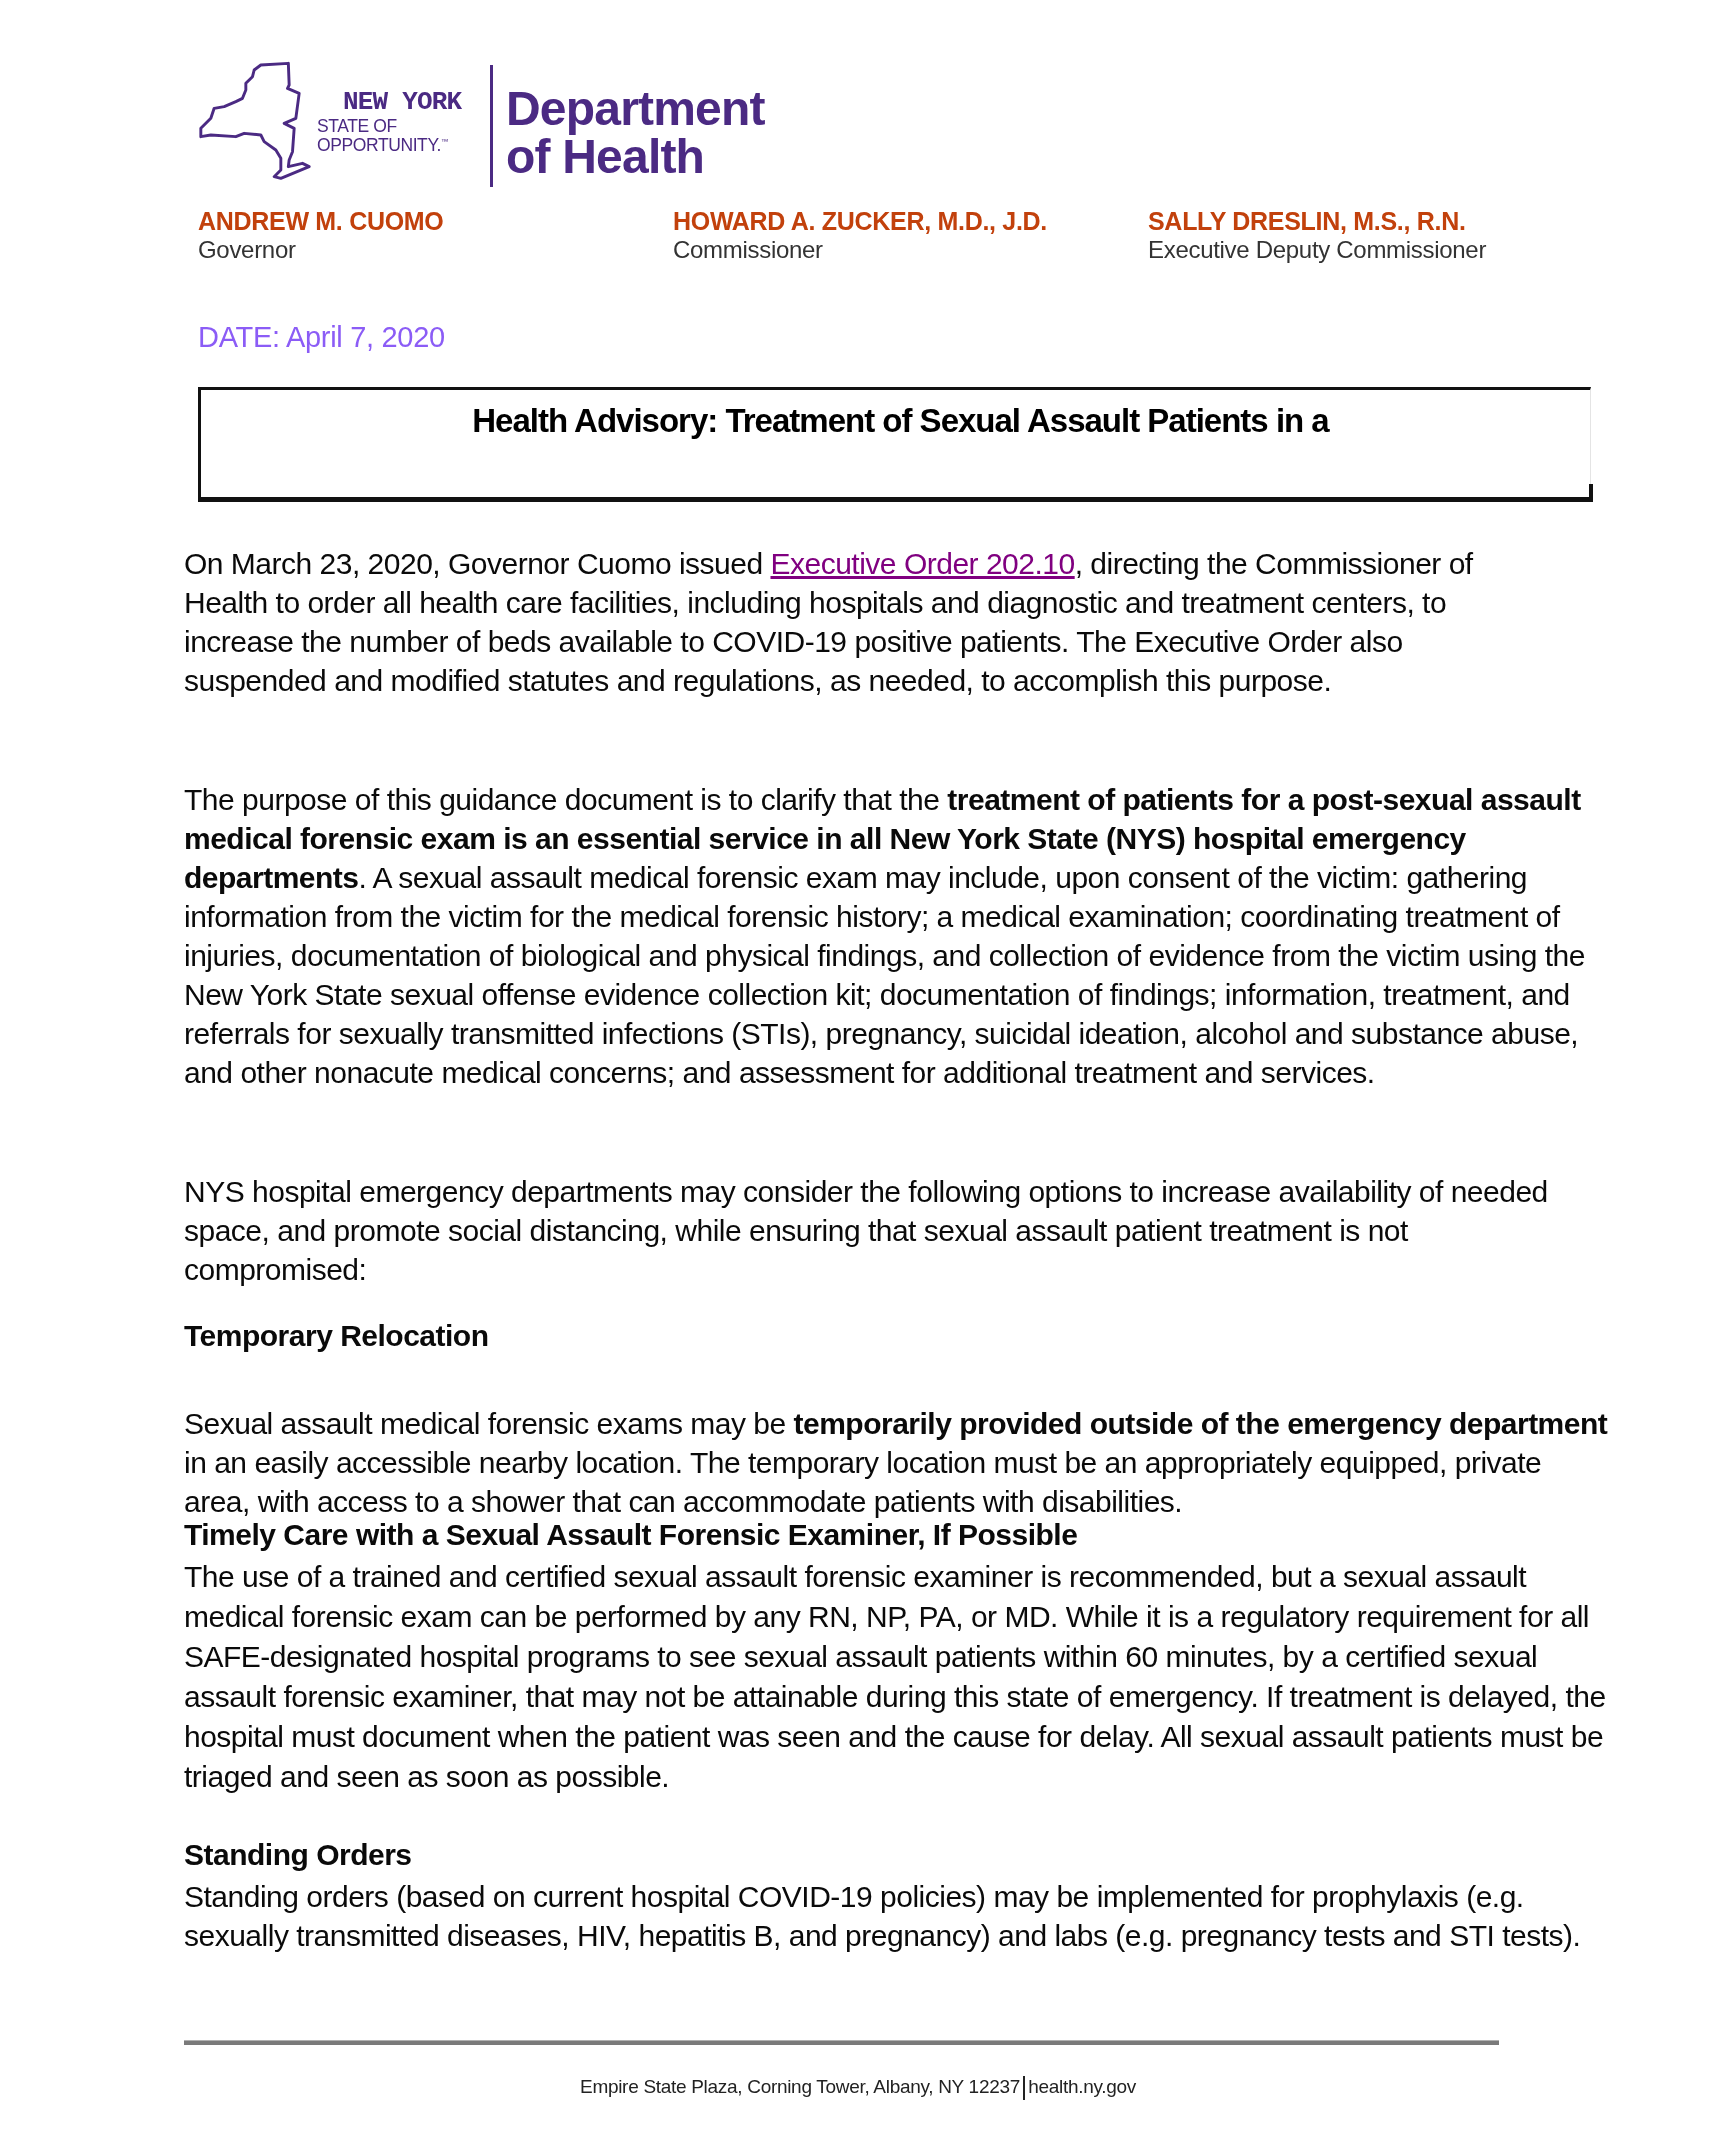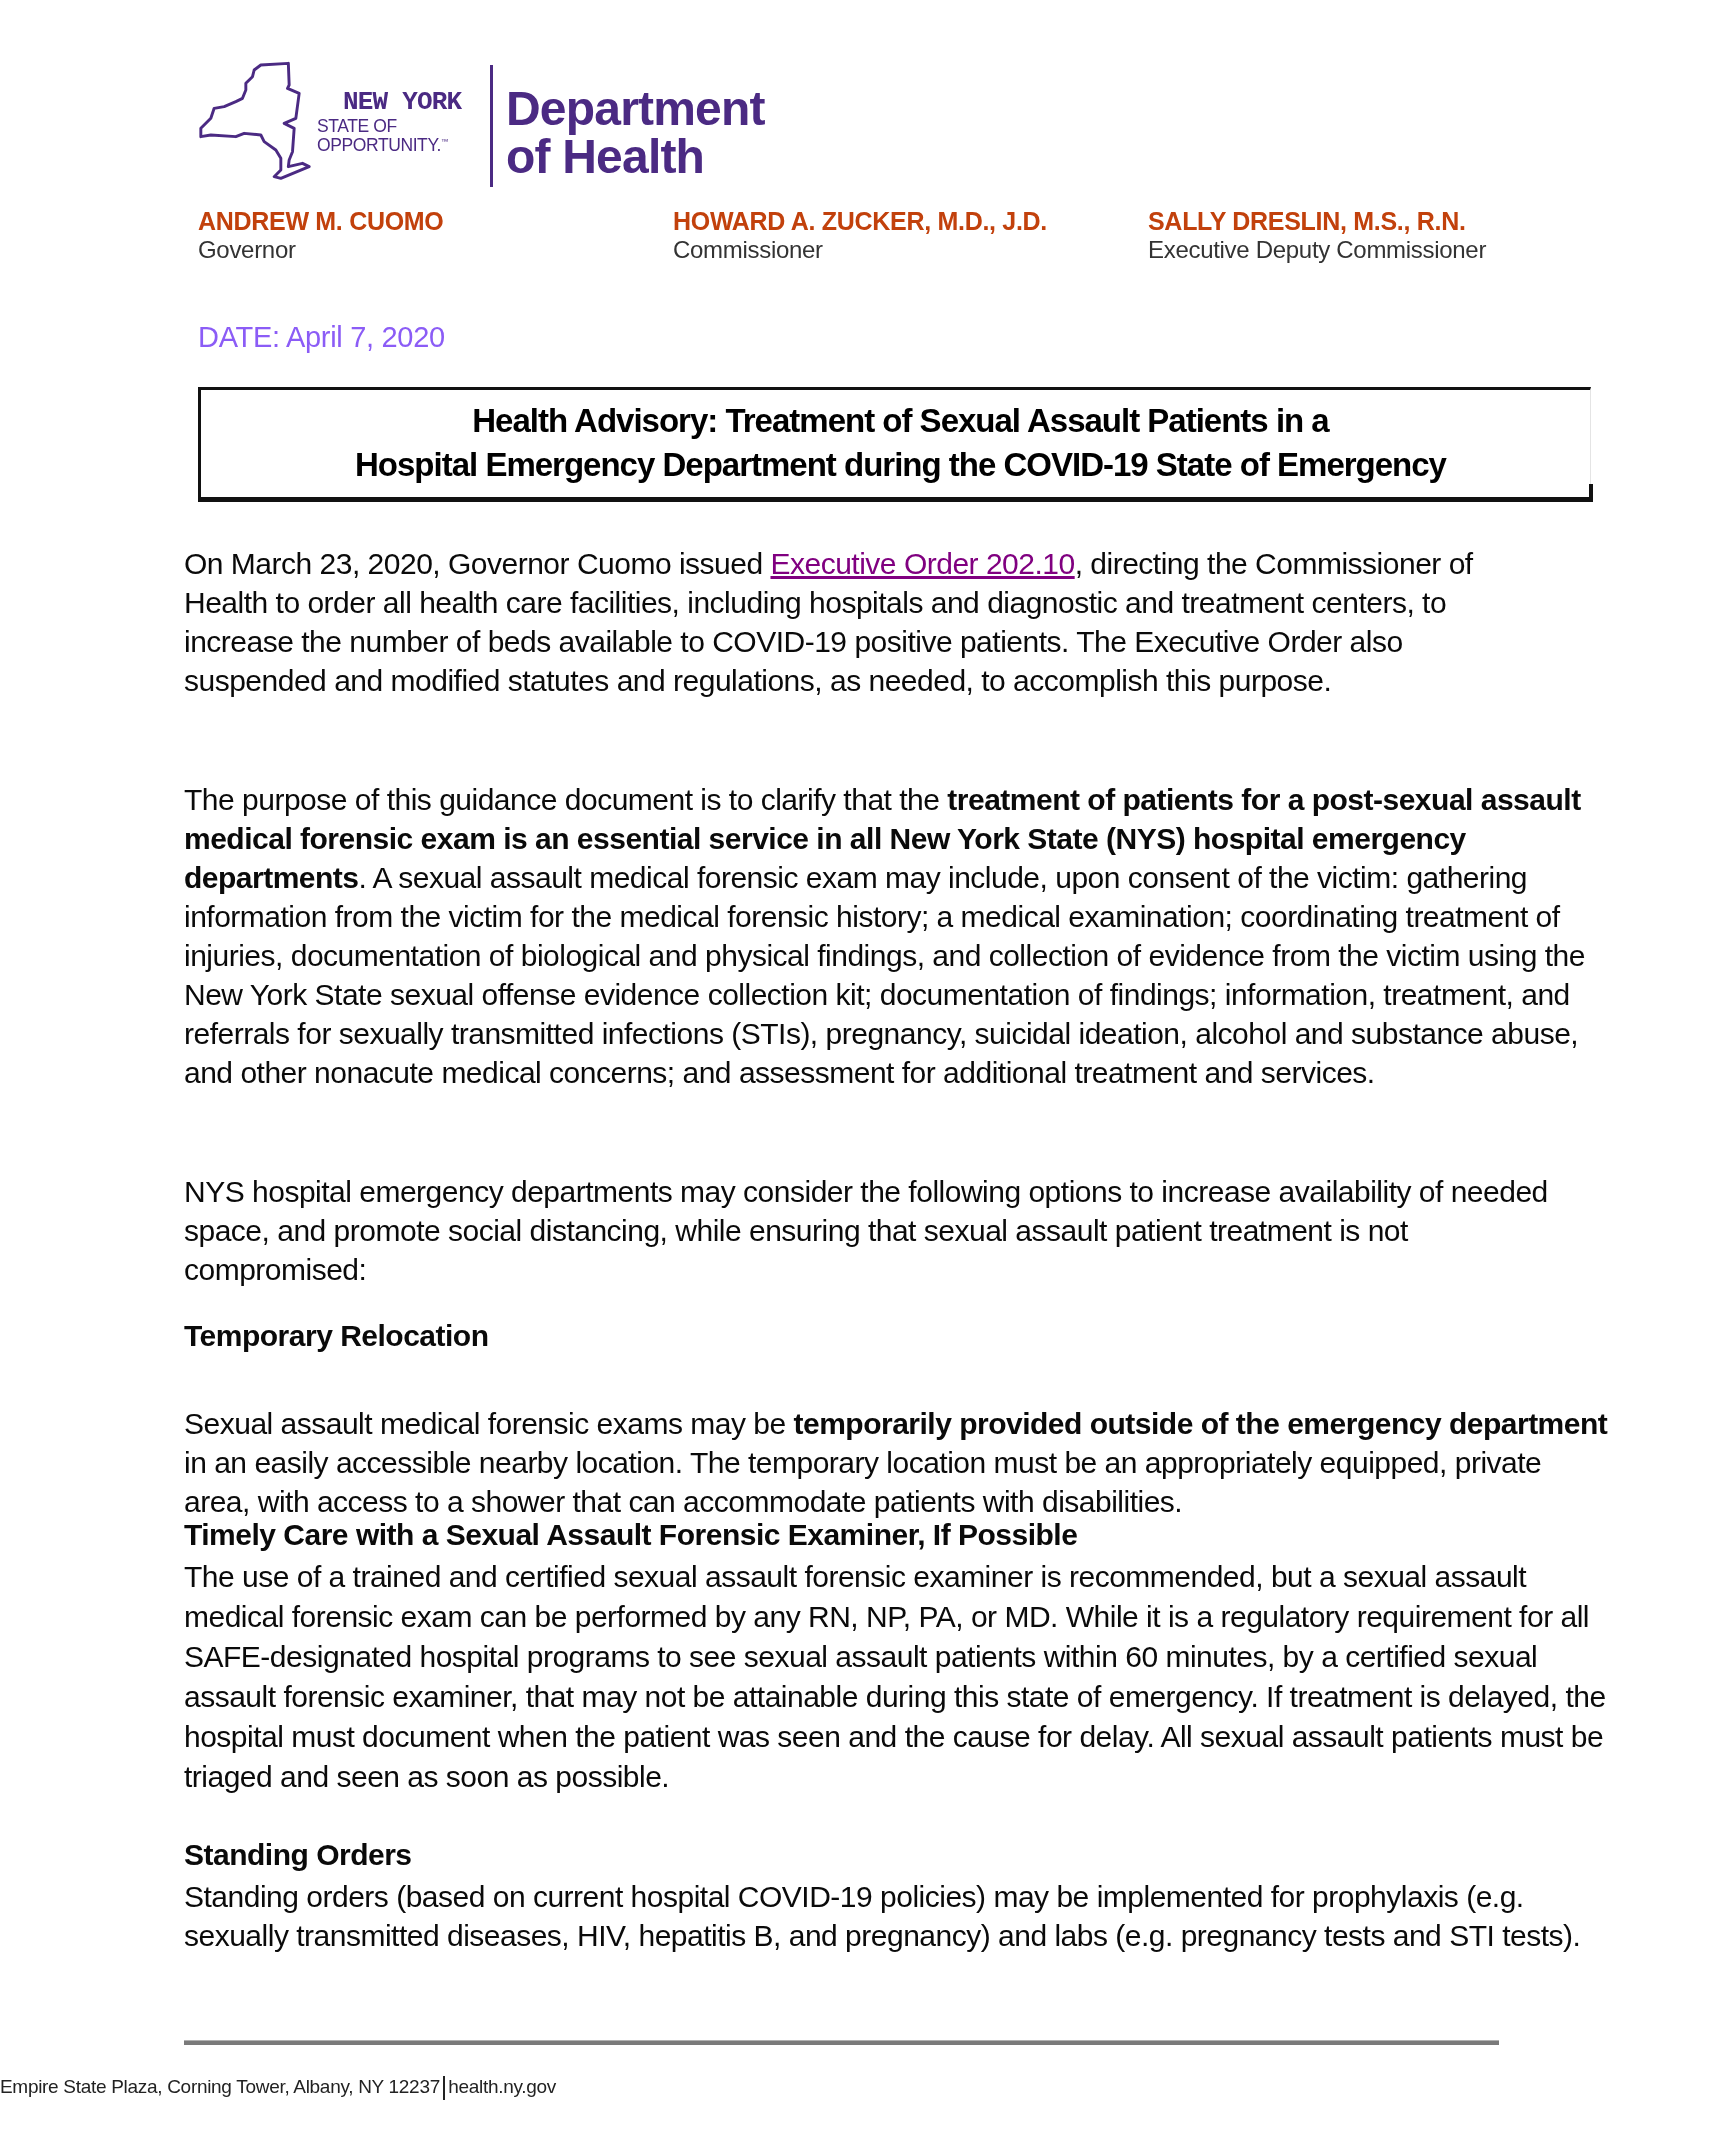--- a/index.html
+++ b/index.html
@@ -31,21 +31,21 @@
 
   
   .para { position:absolute; left:184px; width:1419px; font-size:30px; line-height:39px;
           letter-spacing:-0.5px; color:#0a0a0a; margin:0; }
   .para b { font-weight:bold; }
   .section-head { position:absolute; left:184px; font-weight:bold; font-size:30px; letter-spacing:-0.5px; color:#0a0a0a; }
   a.link { color:#800080; text-decoration:underline; }
 
   
   #footer-rule { left:184px; top:2040px; width:1315px; height:4.2px; background:#7a7a7a; border-top:0.8px solid #b0b0b0; }
-  #footer-text { left:0; width:1716px; top:2076px; text-align:left; font-size:19px; color:#222; letter-spacing:-0.3px; }
+  #footer-text { left:0; width:1716px; top:2076px; text-align:center; font-size:19px; color:#222; letter-spacing:-0.3px; }
   #footer-text .sep { display:inline-block; width:1.7px; height:23.4px; background:#222; vertical-align:middle; margin:0 3.3px; }
 </style>
 </head>
 <body>
 
 <div id="logo" class="abs">
   <svg class="abs" style="left:0;top:0" width="167" height="125" viewBox="0 0 200 150">
     <path d="M 80 6 L 113 4 L 114 30 L 112 34 L 126 40 L 122 70 L 108 76 L 120 82 L 118 110 L 114 120 L 113 128 L 130 124 L 138 128 L 104 142 L 96 140 L 104 132 L 104 118 L 98 108 L 84 98 L 80 90 L 60 88 L 50 92 L 20 90 L 8 92 L 8 82 L 20 70 L 24 58 L 36 56 L 50 50 L 58 46 L 62 36 L 62 28 L 70 20 L 72 12 Z" fill="none" stroke="#4b2a83" stroke-width="3.5" stroke-linejoin="round"></path>
   </svg>
   <div class="abs ny-bold" style="left:122px;top:30px">NEW YORK</div>
@@ -66,21 +66,20 @@
 </div>
 <div class="abs" style="left:1148px;top:207px">
   <div class="official-name">SALLY DRESLIN, M.S., R.N.</div>
   <div class="official-title">Executive Deputy Commissioner</div>
 </div>
 
 <div id="date" class="abs">DATE:  April 7, 2020</div>
 
 <div id="title-box" class="abs">
   <div class="title-line" style="top:11.7px">Health Advisory: Treatment of Sexual Assault Patients in a</div>
-  <div class="title-line" style="top:56px">Hospital Emergency Department during the COVID-19 State of Emergency</div>
   <div class="tick"></div>
 </div>
 
 <p class="para" style="top:544px;width:1344px"><span>On March 23, 2020, Governor Cuomo issued </span><a class="link" href="#">Executive Order 202.10</a><span>, directing the Commissioner of Health to order all health care facilities, including hospitals and diagnostic and treatment centers, to increase the number of beds available to COVID-19 positive patients. The Executive Order also suspended and modified statutes and regulations, as needed, to accomplish this purpose.</span></p>
 
 <p class="para" style="top:780px;width:1419px"><span>The purpose of this guidance document is to clarify that the </span><b>treatment of patients for a post-sexual assault medical forensic exam is an essential service in all New York State (NYS) hospital emergency departments</b><span>. A sexual assault medical forensic exam may include, upon consent of the victim: gathering information from the victim for the medical forensic history; a medical examination; coordinating treatment of injuries, documentation of biological and physical findings, and collection of evidence from the victim using the New York State sexual offense evidence collection kit; documentation of findings; information, treatment, and referrals for sexually transmitted infections (STIs), pregnancy, suicidal ideation, alcohol and substance abuse, and other nonacute medical concerns; and assessment for additional treatment and services.</span></p>
 
 <p class="para" style="top:1172px;width:1386px">NYS hospital emergency departments may consider the following options to increase availability of needed space, and promote social distancing, while ensuring that sexual assault patient treatment is not compromised:</p>
 
 <div class="section-head" style="top:1319px">Temporary Relocation</div>

